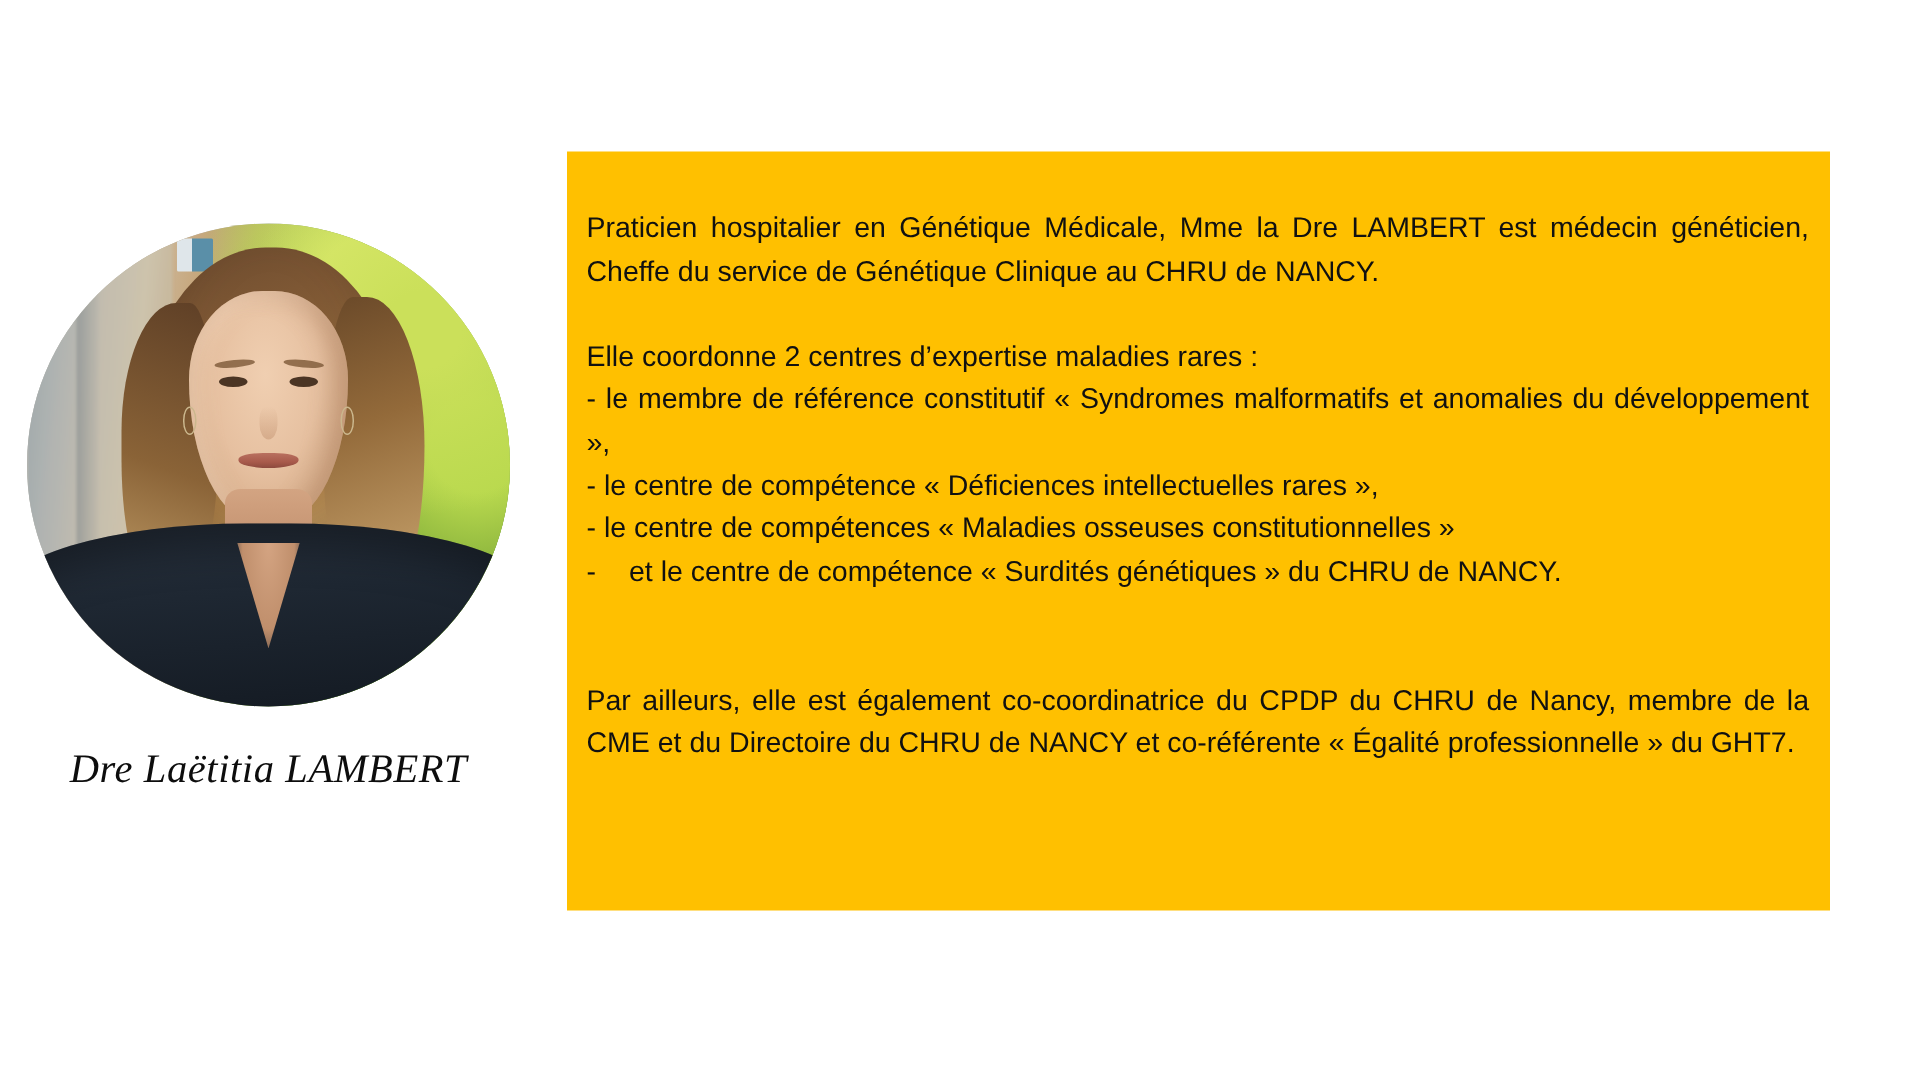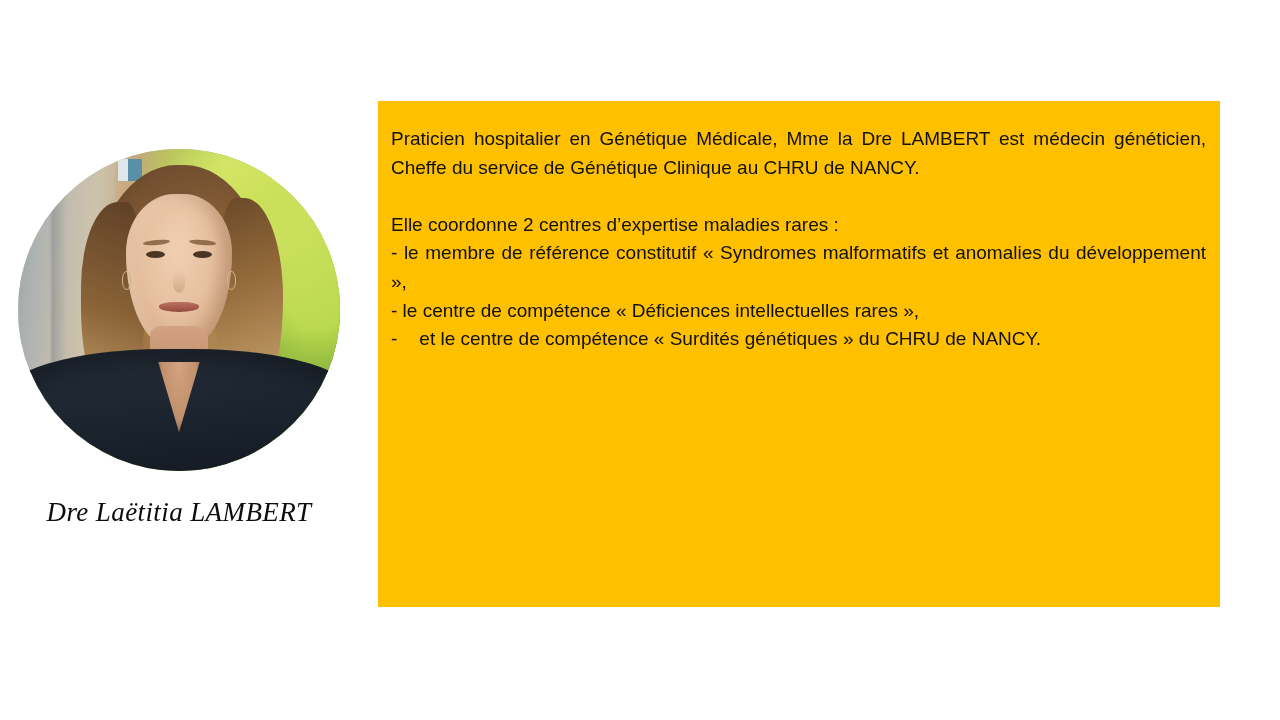--- a/index.html
+++ b/index.html
@@ -227,21 +227,21 @@
 
   
   .bio-panel {
     position: absolute;
     left: 378px;
     top: 101px;
     width: 842px;
     height: 506px;
     background: #ffc000;
     box-sizing: border-box;
-    padding: 24px 14px 14px 13px;
+    padding: 38px 14px 14px 13px;
   }
   .bio-text {
     font-family: "Liberation Sans", sans-serif;
     font-size: 19px;
     line-height: 28.6px;
     color: #111111;
     text-align: justify;
     text-justify: inter-word;
   }
   .bio-text p {
@@ -300,25 +300,27 @@
     <p>Praticien hospitalier en Génétique Médicale, Mme la Dre LAMBERT est médecin généticien, Cheffe du service de Génétique Clinique au CHRU de NANCY.</p>
 
     <p class="spacer"></p>
 
     <p class="no-justify">Elle coordonne 2 centres d’expertise maladies rares :</p>
 
     <p>- le membre de référence constitutif « Syndromes malformatifs et anomalies du développement »,</p>
 
     <p class="no-justify">- le centre de compétence « Déficiences intellectuelles rares »,</p>
 
+    <p class="no-justify">- le centre de compétences « Maladies osseuses constitutionnelles »</p>
 
     <p class="no-justify">
       <span>-</span><span class="tabgap"></span><span>et le centre de compétence « Surdités génétiques » du CHRU de NANCY.</span>
     </p>
 
     <p class="spacer"></p>
 
 
     <p class="spacer"></p>
 
+    <p>Par ailleurs, elle est également co-coordinatrice du CPDP du CHRU de Nancy, membre de la CME et du Directoire du CHRU de NANCY et co-référente « Égalité professionnelle » du GHT7.</p>
 
   </div>
 </div>
 
 </body></html>

